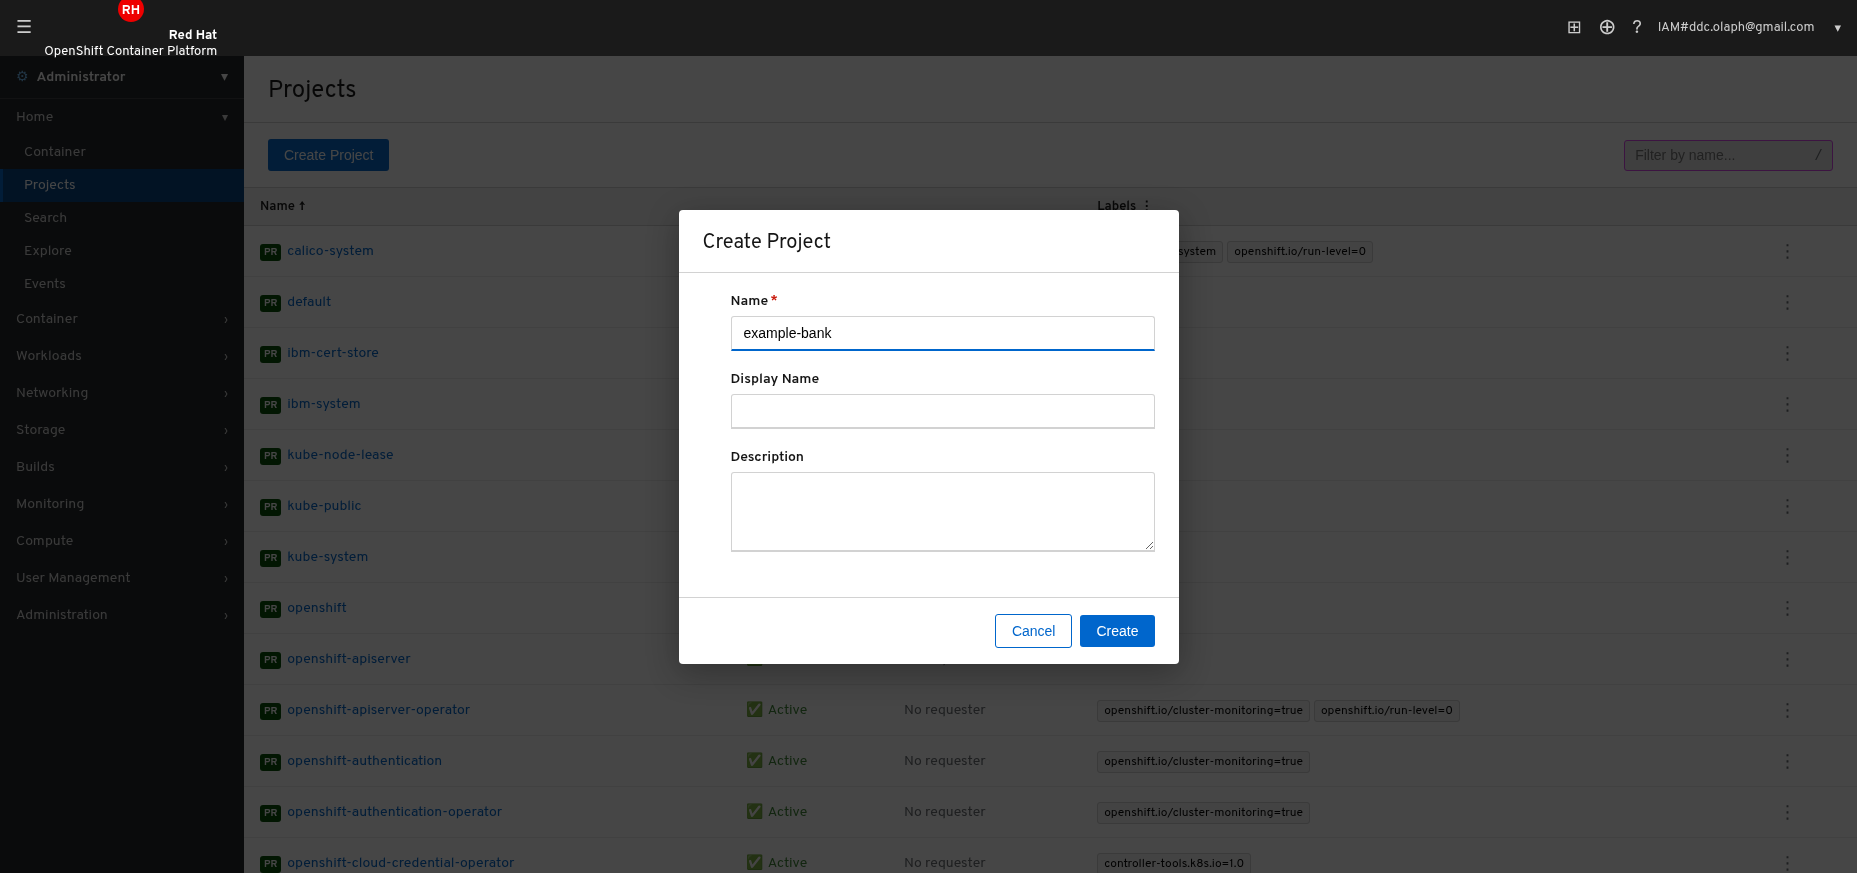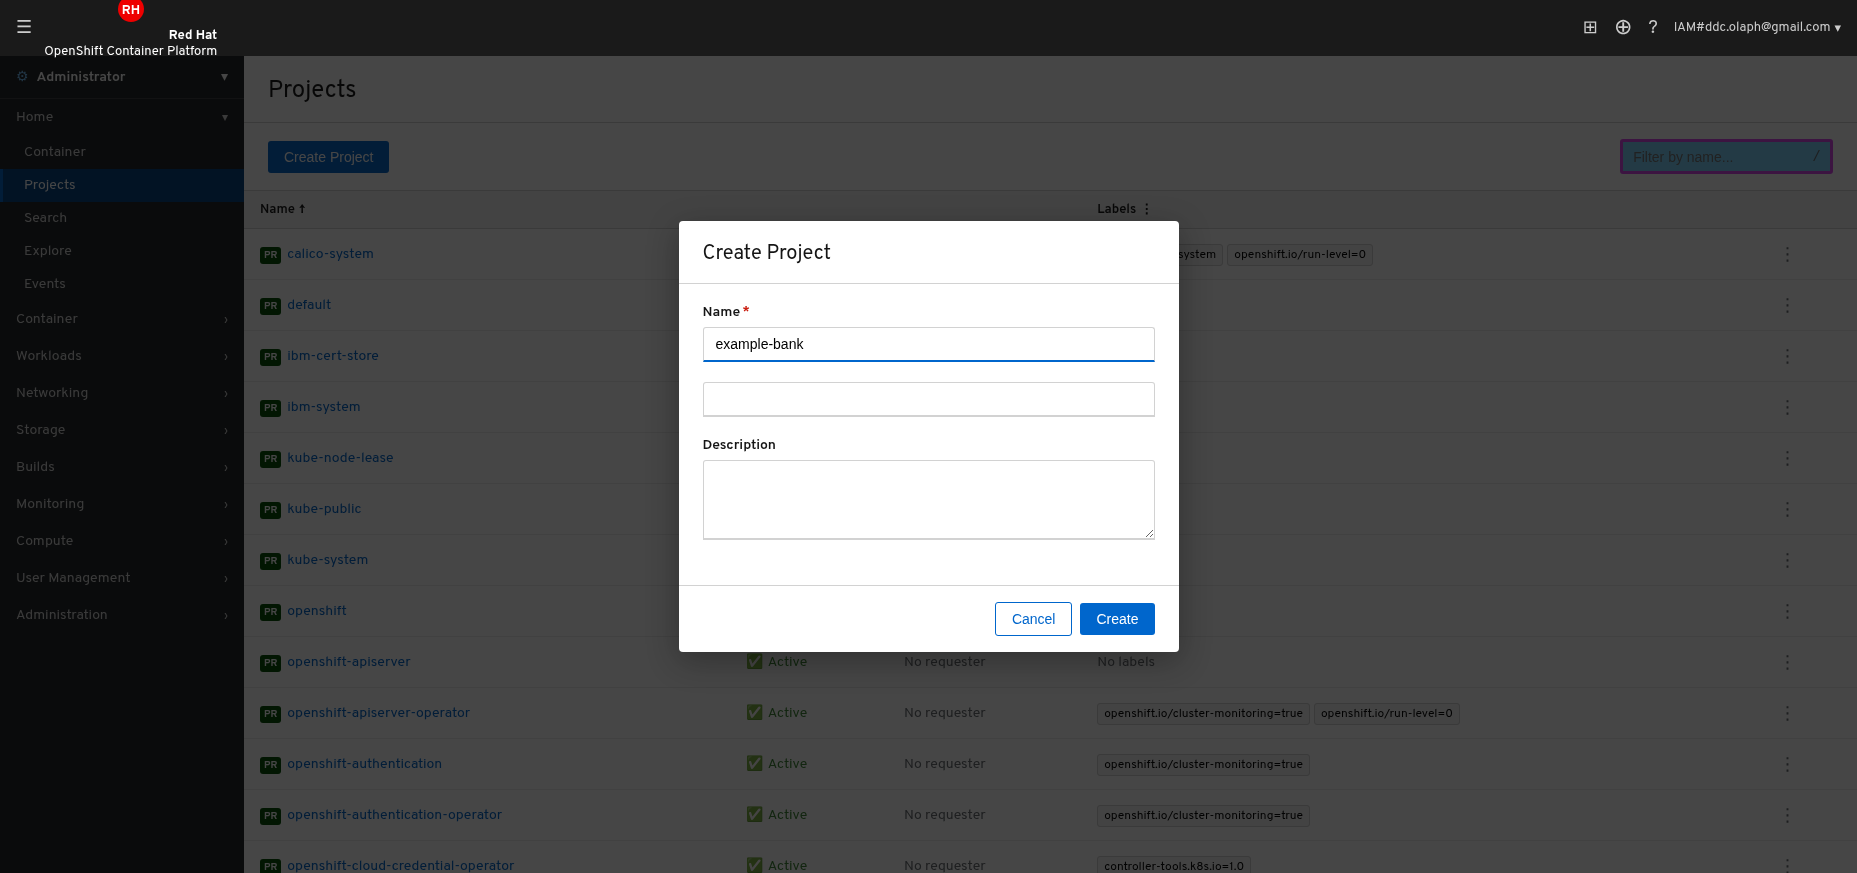--- a/index.html
+++ b/index.html
@@ -18,21 +18,21 @@
       top: 0; left: 0; right: 0;
       z-index: 1000;
     }
     .navbar-left { display: flex; align-items: center; gap: 12px; }
     .brand-logo { display: flex; align-items: center; gap: 6px; flex-direction: column; }
     .brand-name { font-size: 13px; color: #fff; line-height: 1.2; text-align: right; }
     .brand-name .top { font-weight: 700; }
     .brand-name .bottom { font-weight: 400; }
     .navbar-right { display: flex; align-items: center; gap: 16px; }
     .navbar-icon { color: #ccc; cursor: pointer; font-size: 18px; }
-    .user-menu { color: #ccc; font-size: 13px; cursor: pointer; display: flex; align-items: flex-start; gap: 4px; }
+    .user-menu { color: #ccc; font-size: 13px; cursor: pointer; display: flex; align-items: flex-start; gap: 20px; }
 
     
     .layout { display: flex; margin-top: 56px; height: calc(100vh - 56px); }
 
     
     .sidebar {
       width: 244px;
       background: #212427;
       color: #fff;
       flex-shrink: 0;
@@ -92,22 +92,22 @@
       color: #fff;
       border: none;
       padding: 8px 16px;
       font-size: 14px;
       cursor: pointer;
       border-radius: 3px;
     }
     .filter-input {
       display: flex;
       align-items: center;
-      border: 3px solid #d946ef;
-      background: #7dd3fc;
+      border: 1px solid #d946ef;
+      background: #e5e5e5;
       padding: 6px 10px;
       min-width: 200px;
       border-radius: 3px;
     }
     .filter-input input { border: none; outline: none; font-size: 14px; background: transparent; width: 180px; }
 
     
     .table-container { background: #fff; margin: 0; }
     .data-table { width: 100%; border-collapse: collapse; }
     .data-table th {
@@ -167,21 +167,21 @@
       width: 500px;
       box-shadow: 0 8px 32px rgba(0,0,0,0.3);
       z-index: 1100;
     }
     .modal-header {
       padding: 20px 24px 16px;
       border-bottom: 1px solid #d2d2d2;
     }
     .modal-title { font-size: 20px; font-weight: 400; color: #151515; }
     .modal-body { padding: 20px 24px; }
-    .form-group { margin-bottom: 20px; }
+    .form-group { margin-bottom: 20px; margin-left: 28px; }
     .form-label {
       display: block;
       font-size: 14px;
       font-weight: 600;
       color: #151515;
       margin-bottom: 6px;
     }
     .form-label .required { color: #c9190b; margin-left: 2px; }
     .form-control {
       width: 100%;
@@ -490,20 +490,21 @@
       <h2 class="modal-title">Create Project</h2>
     </div>
     <div class="modal-body">
       <div class="form-group">
         <label class="form-label">
           <span>Name</span><span class="required">*</span>
         </label>
         <input class="form-control" type="text" value="example-bank" style="">
       </div>
       <div class="form-group">
+        <label class="form-label">Display Name</label>
         <input class="form-control" type="text" style="border-bottom: 2px solid rgb(210, 210, 210);">
       </div>
       <div class="form-group">
         <label class="form-label">Description</label>
         <textarea class="form-textarea" style=""></textarea>
       </div>
     </div>
     <div class="modal-footer">
       <button class="btn-secondary">Cancel</button>
       <button class="btn-primary">Create</button>

